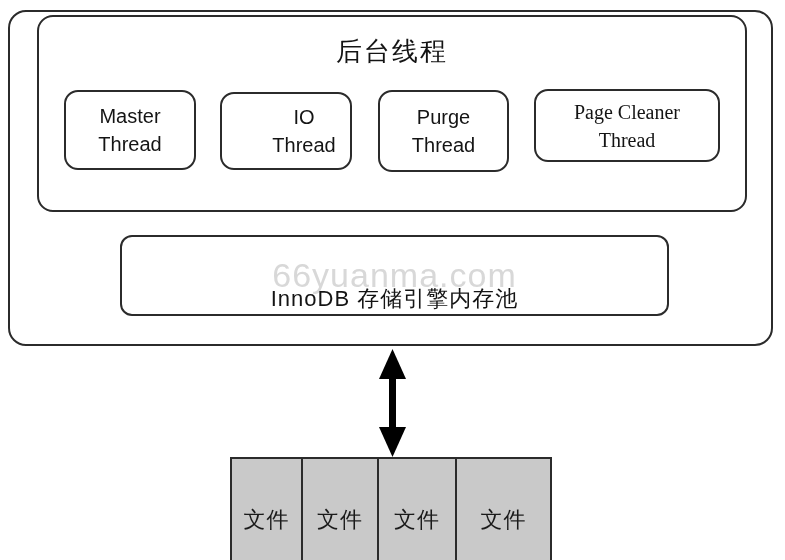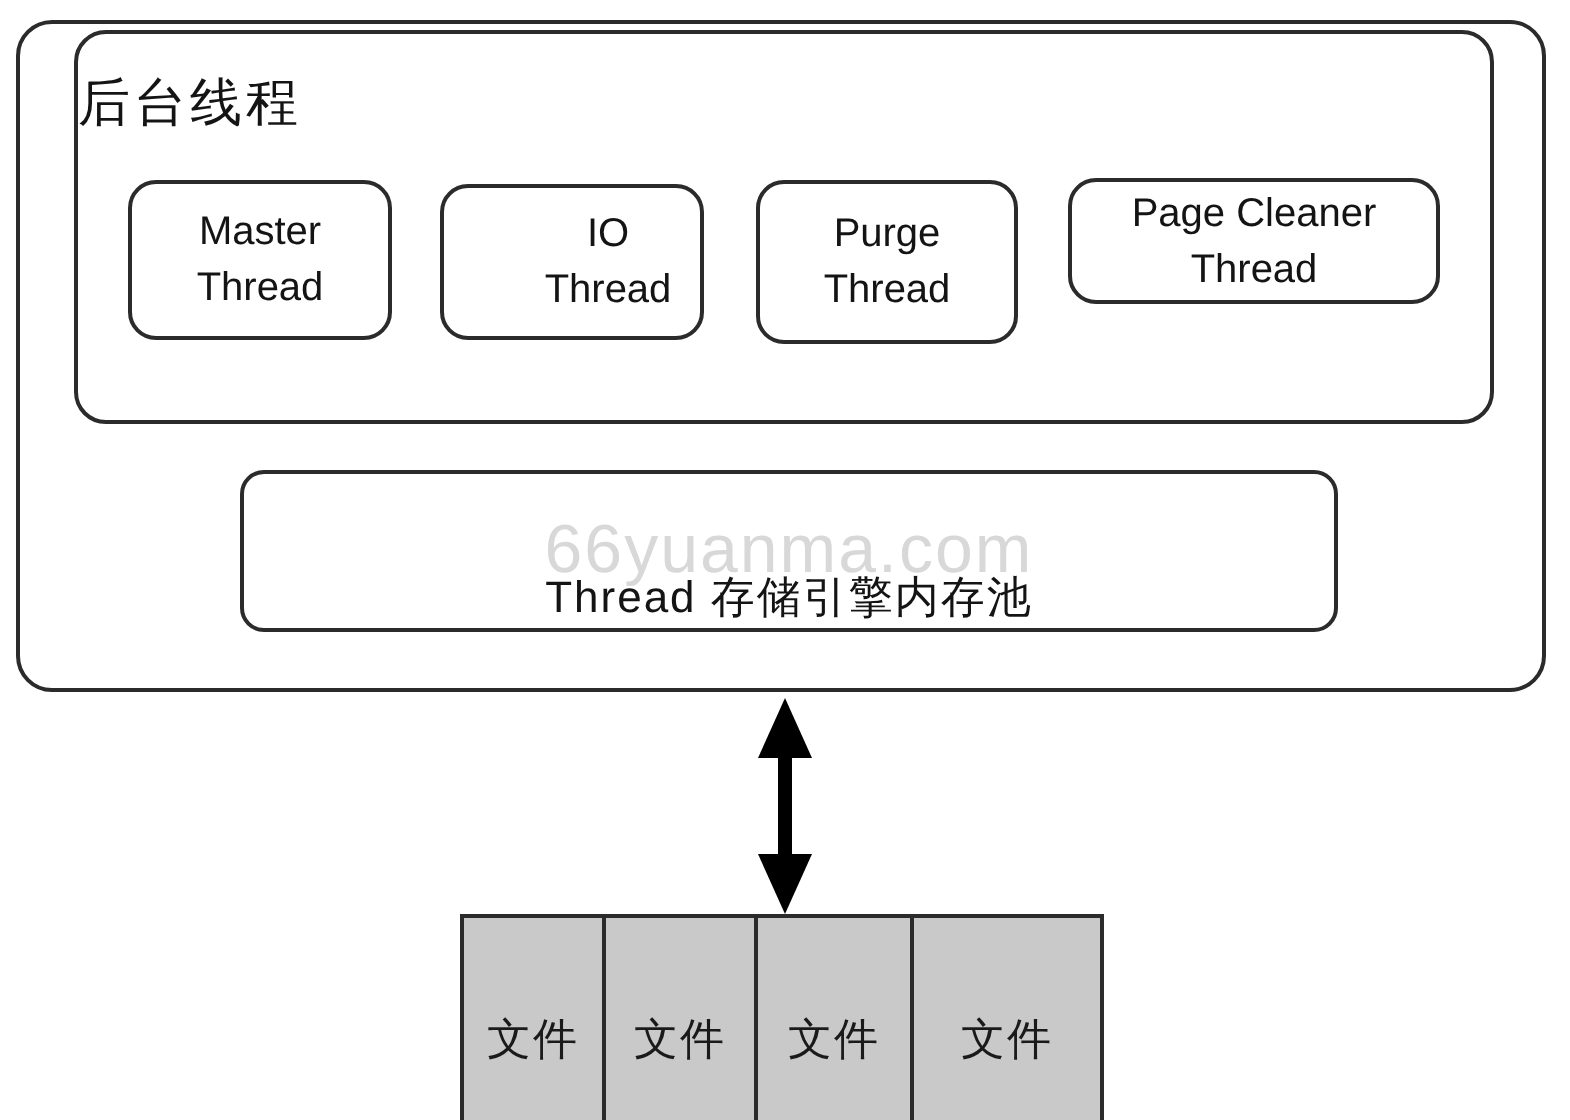--- a/index.html
+++ b/index.html
@@ -29,40 +29,40 @@
   }
   .bg-threads-box {
     left: 35px; top: 13px;
     width: 710px; height: 197px;
     border-radius: 16px;
   }
   .bg-threads-title {
     position: absolute;
     left: 0; top: 17px;
     width: 100%;
-    text-align: left;
+    text-align: center;
     font-size: 26px;
     letter-spacing: 2px;
     color: #141414;
   }
   .thread-box {
     border-radius: 14px;
     display: flex;
     align-items: center;
     justify-content: center;
     text-align: center;
     font-size: 20px;
     line-height: 1.4;
     color: #141414;
     padding: 2px 8px;
   }
   .thread-master  { left: 60px;  top: 86px; width: 132px; height: 80px; justify-content: flex-end; }
   .thread-io      { left: 216px; top: 88px; width: 132px; height: 78px; padding-left: 44px; }
   .thread-purge   { left: 374px; top: 86px; width: 131px; height: 82px; }
-  .thread-cleaner { left: 530px; top: 85px; width: 186px; height: 63px; }
+  .thread-cleaner { left: 530px; top: 85px; width: 186px; height: 73px; font-family: Liberation Serif, serif; }
   .memory-pool-box {
     left: 118px; top: 233px;
     width: 549px; height: 81px;
     border-radius: 12px;
     display: flex;
     align-items: flex-end;
     justify-content: center;
   }
   .memory-pool-label {
     position: relative;
@@ -133,21 +133,21 @@
         <span>Purge Thread</span>
       </div>
 
       <div class="box thread-box thread-cleaner" style="left:495px; top:72px;">
         <span>Page Cleaner Thread</span>
       </div>
     </div>
 
     <div class="box memory-pool-box" style="left:110px; top:223px;">
       <div class="watermark">66yuanma.com</div>
-      <div class="memory-pool-label">Thread 存储引擎内存池</div>
+      <div class="memory-pool-label">InnoDB 存储引擎内存池</div>
     </div>
   </div>
 
   <div class="arrow-wrap">
     <svg width="48" height="108" viewBox="0 0 48 108" xmlns="http://www.w3.org/2000/svg">
       <rect x="21" y="24" width="7" height="60" fill="#000000"></rect>
       <polygon points="24.5,0 11,30 38,30" fill="#000000"></polygon>
       <polygon points="24.5,108 11,78 38,78" fill="#000000"></polygon>
     </svg>
   </div>

